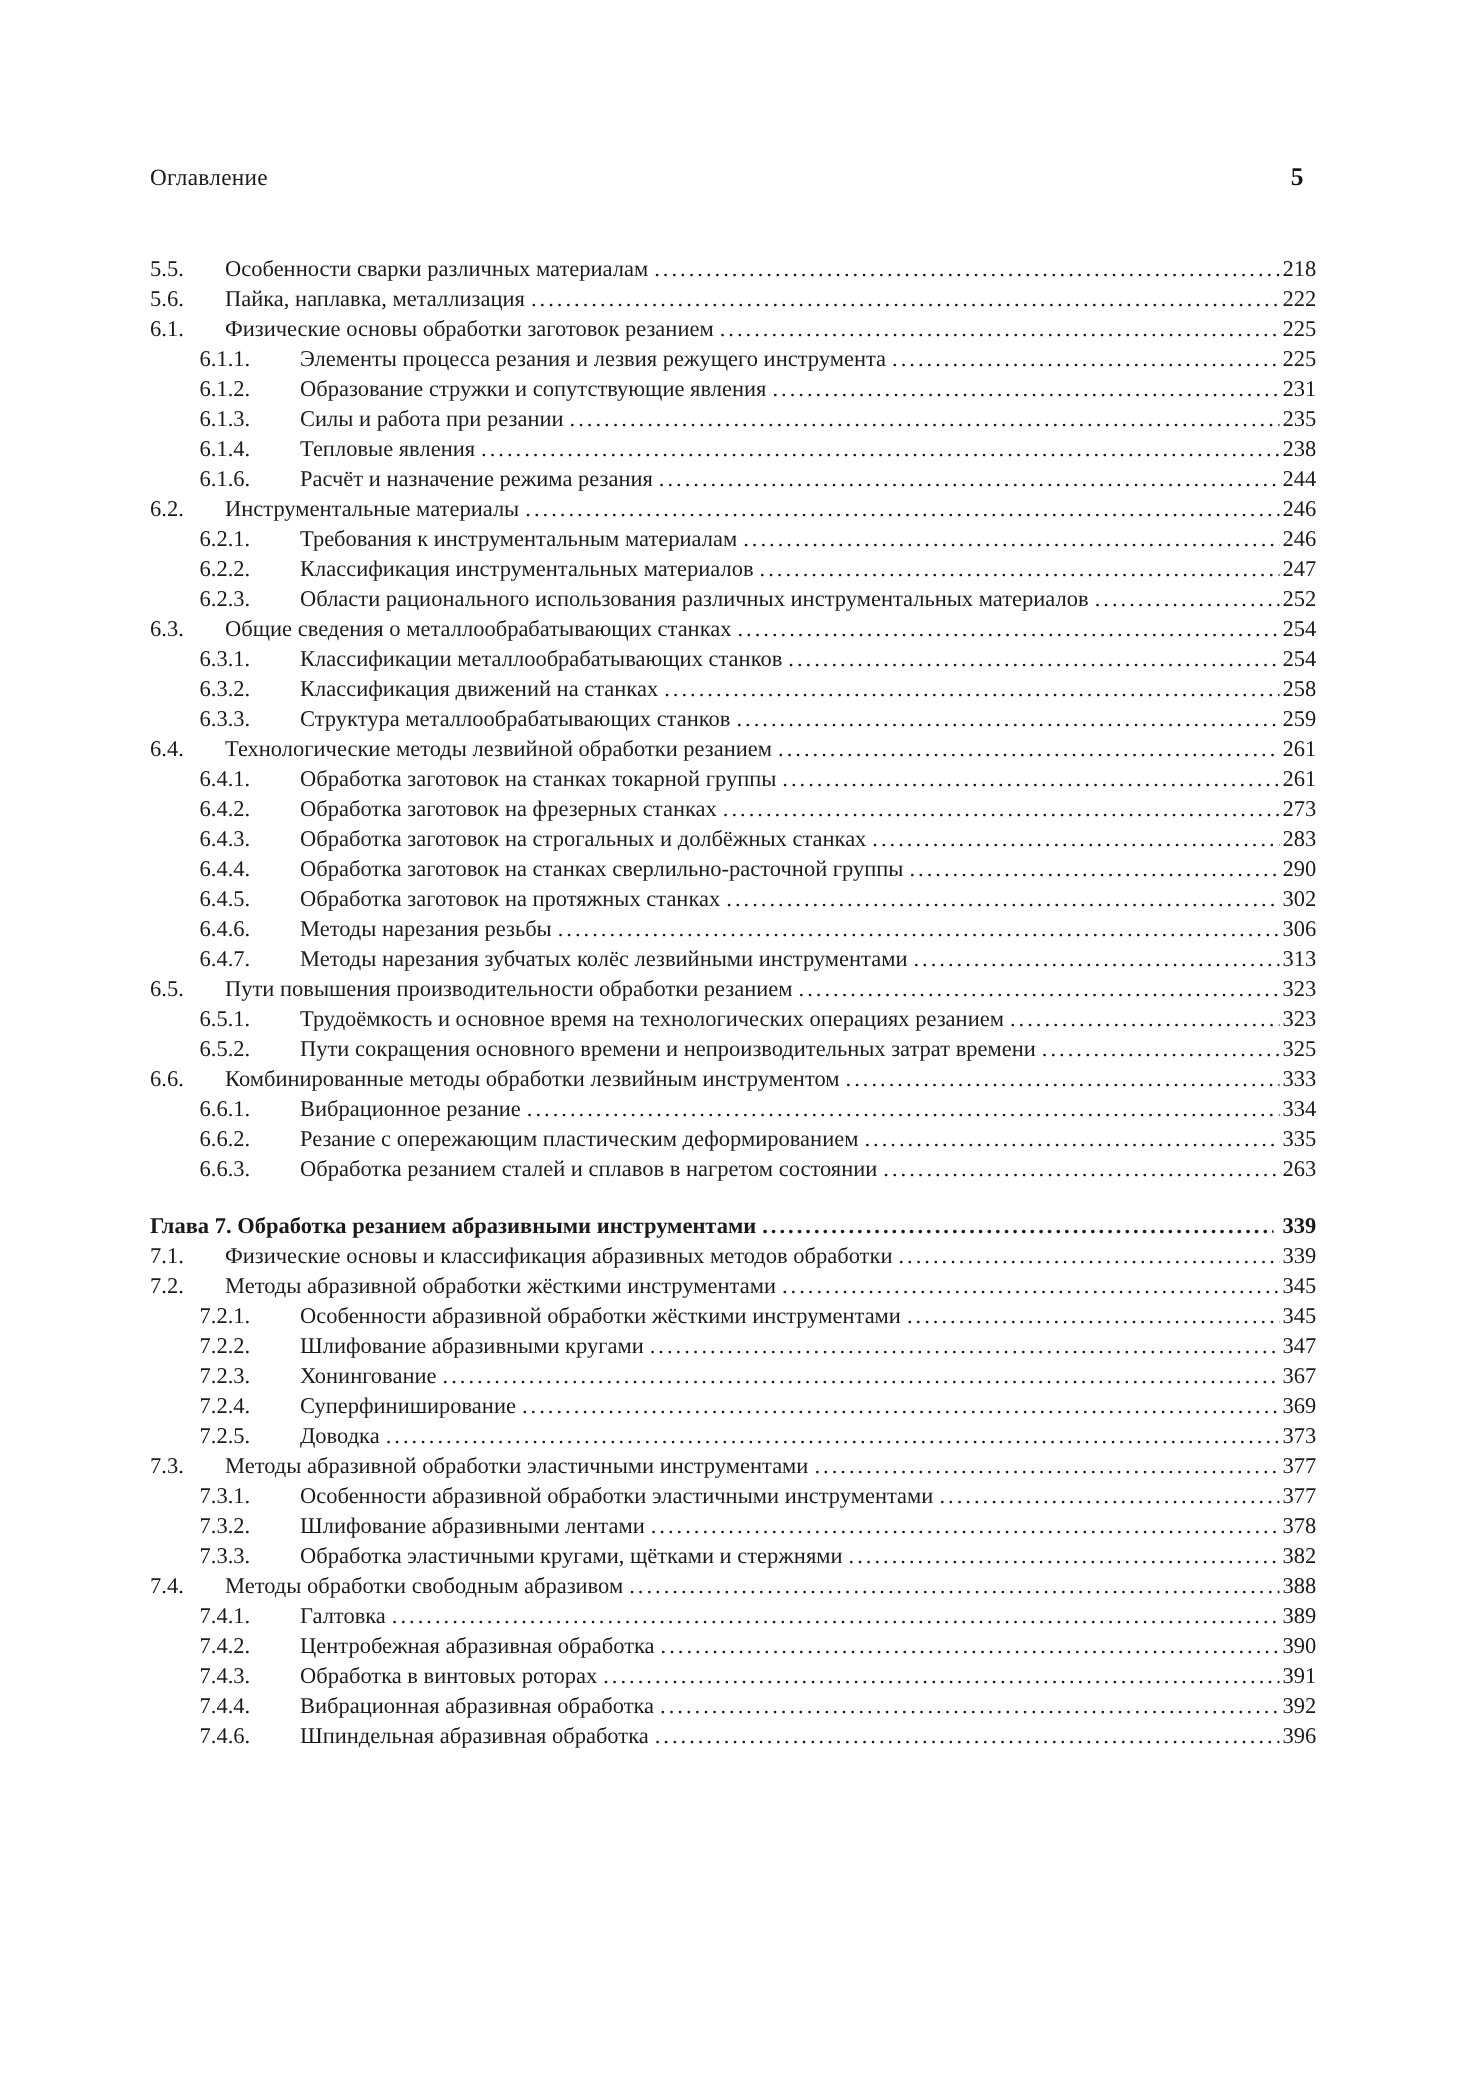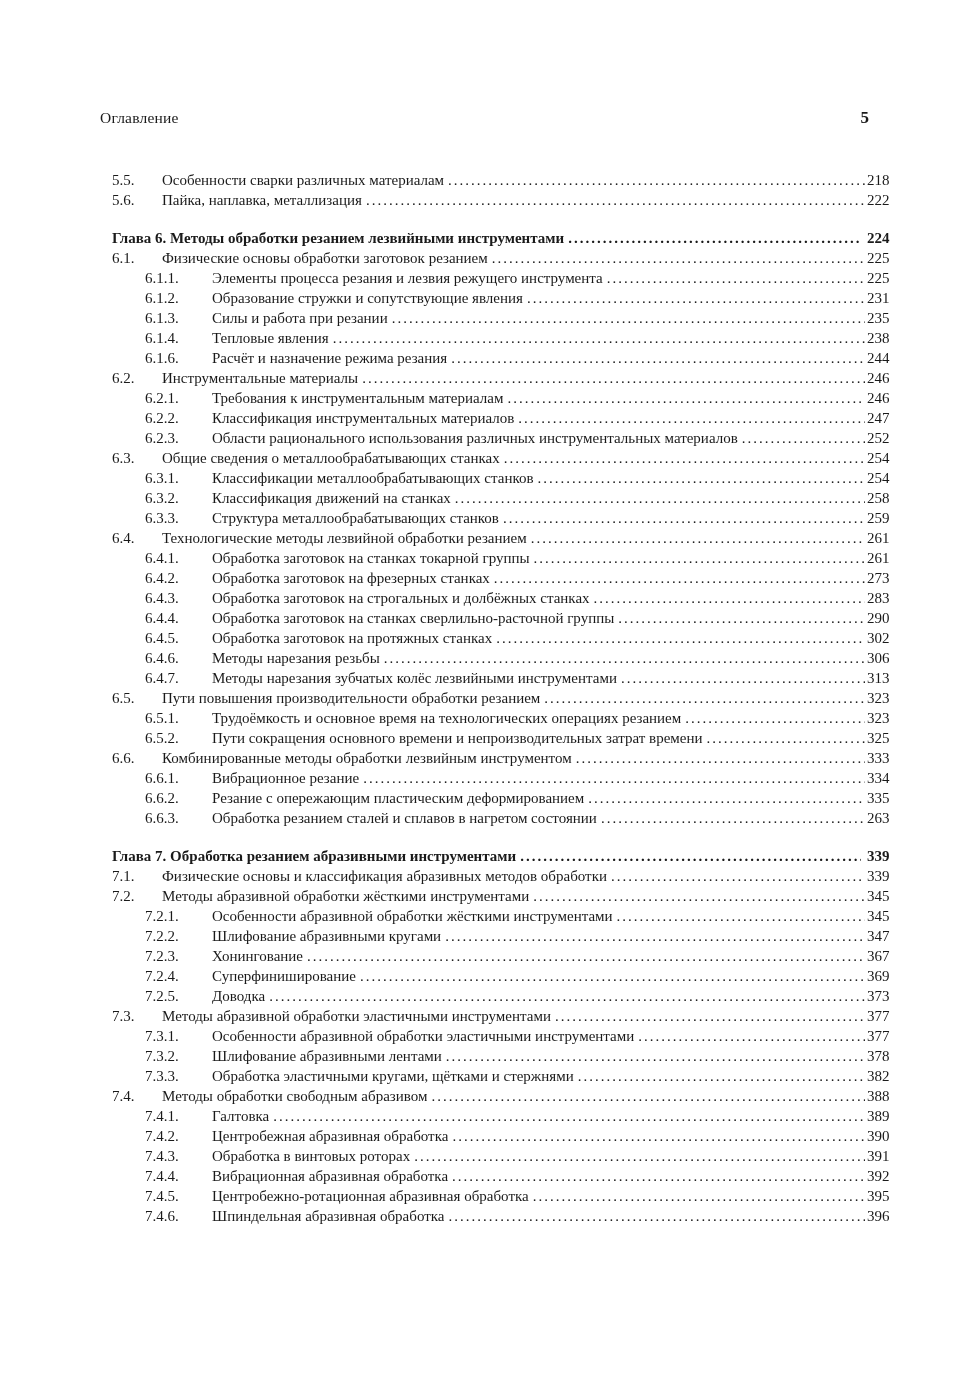--- a/index.html
+++ b/index.html
@@ -31,21 +31,20 @@
     font-size: 15.5px;
     letter-spacing: 0.2px;
   }
   .page-header .folio {
     font-size: 17px;
     font-weight: bold;
     padding-right: 12px;
   }
   .toc-list {
     width: 100%;
-    margin-left: 12px;
   }
   .toc-row {
     display: flex;
     align-items: baseline;
     line-height: 20px;
     font-size: 15px;
     white-space: nowrap;
   }
   .toc-row .num {
     flex: 0 0 auto;
@@ -103,26 +102,20 @@
       <span class="title">Особенности сварки различных материалам</span>
       <span class="leader"></span>
       <span class="pagenum">218</span>
     </div>
       <div class="toc-row level-1">
       <span class="num">5.6.</span>
       <span class="title">Пайка, наплавка, металлизация</span>
       <span class="leader"></span>
       <span class="pagenum">222</span>
     </div>
-      <div class="toc-row chapter">
-
-      <span class="title">Глава 6. Методы обработки резанием лезвийными инструментами</span>
-      <span class="leader"></span>
-      <span class="pagenum">224</span>
-    </div>
       <div class="toc-row level-1">
       <span class="num">6.1.</span>
       <span class="title">Физические основы обработки заготовок резанием</span>
       <span class="leader"></span>
       <span class="pagenum">225</span>
     </div>
       <div class="toc-row level-2">
       <span class="num">6.1.1.</span>
       <span class="title">Элементы процесса резания и лезвия режущего инструмента</span>
       <span class="leader"></span>
@@ -386,26 +379,20 @@
       <span class="leader"></span>
       <span class="pagenum">391</span>
     </div>
       <div class="toc-row level-2">
       <span class="num">7.4.4.</span>
       <span class="title">Вибрационная абразивная обработка</span>
       <span class="leader"></span>
       <span class="pagenum">392</span>
     </div>
       <div class="toc-row level-2">
-      <span class="num">7.4.5.</span>
-      <span class="title">Центробежно-ротационная абразивная обработка</span>
-      <span class="leader"></span>
-      <span class="pagenum">395</span>
-    </div>
-      <div class="toc-row level-2">
       <span class="num">7.4.6.</span>
       <span class="title">Шпиндельная абразивная обработка</span>
       <span class="leader"></span>
       <span class="pagenum">396</span>
     </div>
     </div>
 
 </div>
 
 </body></html>

